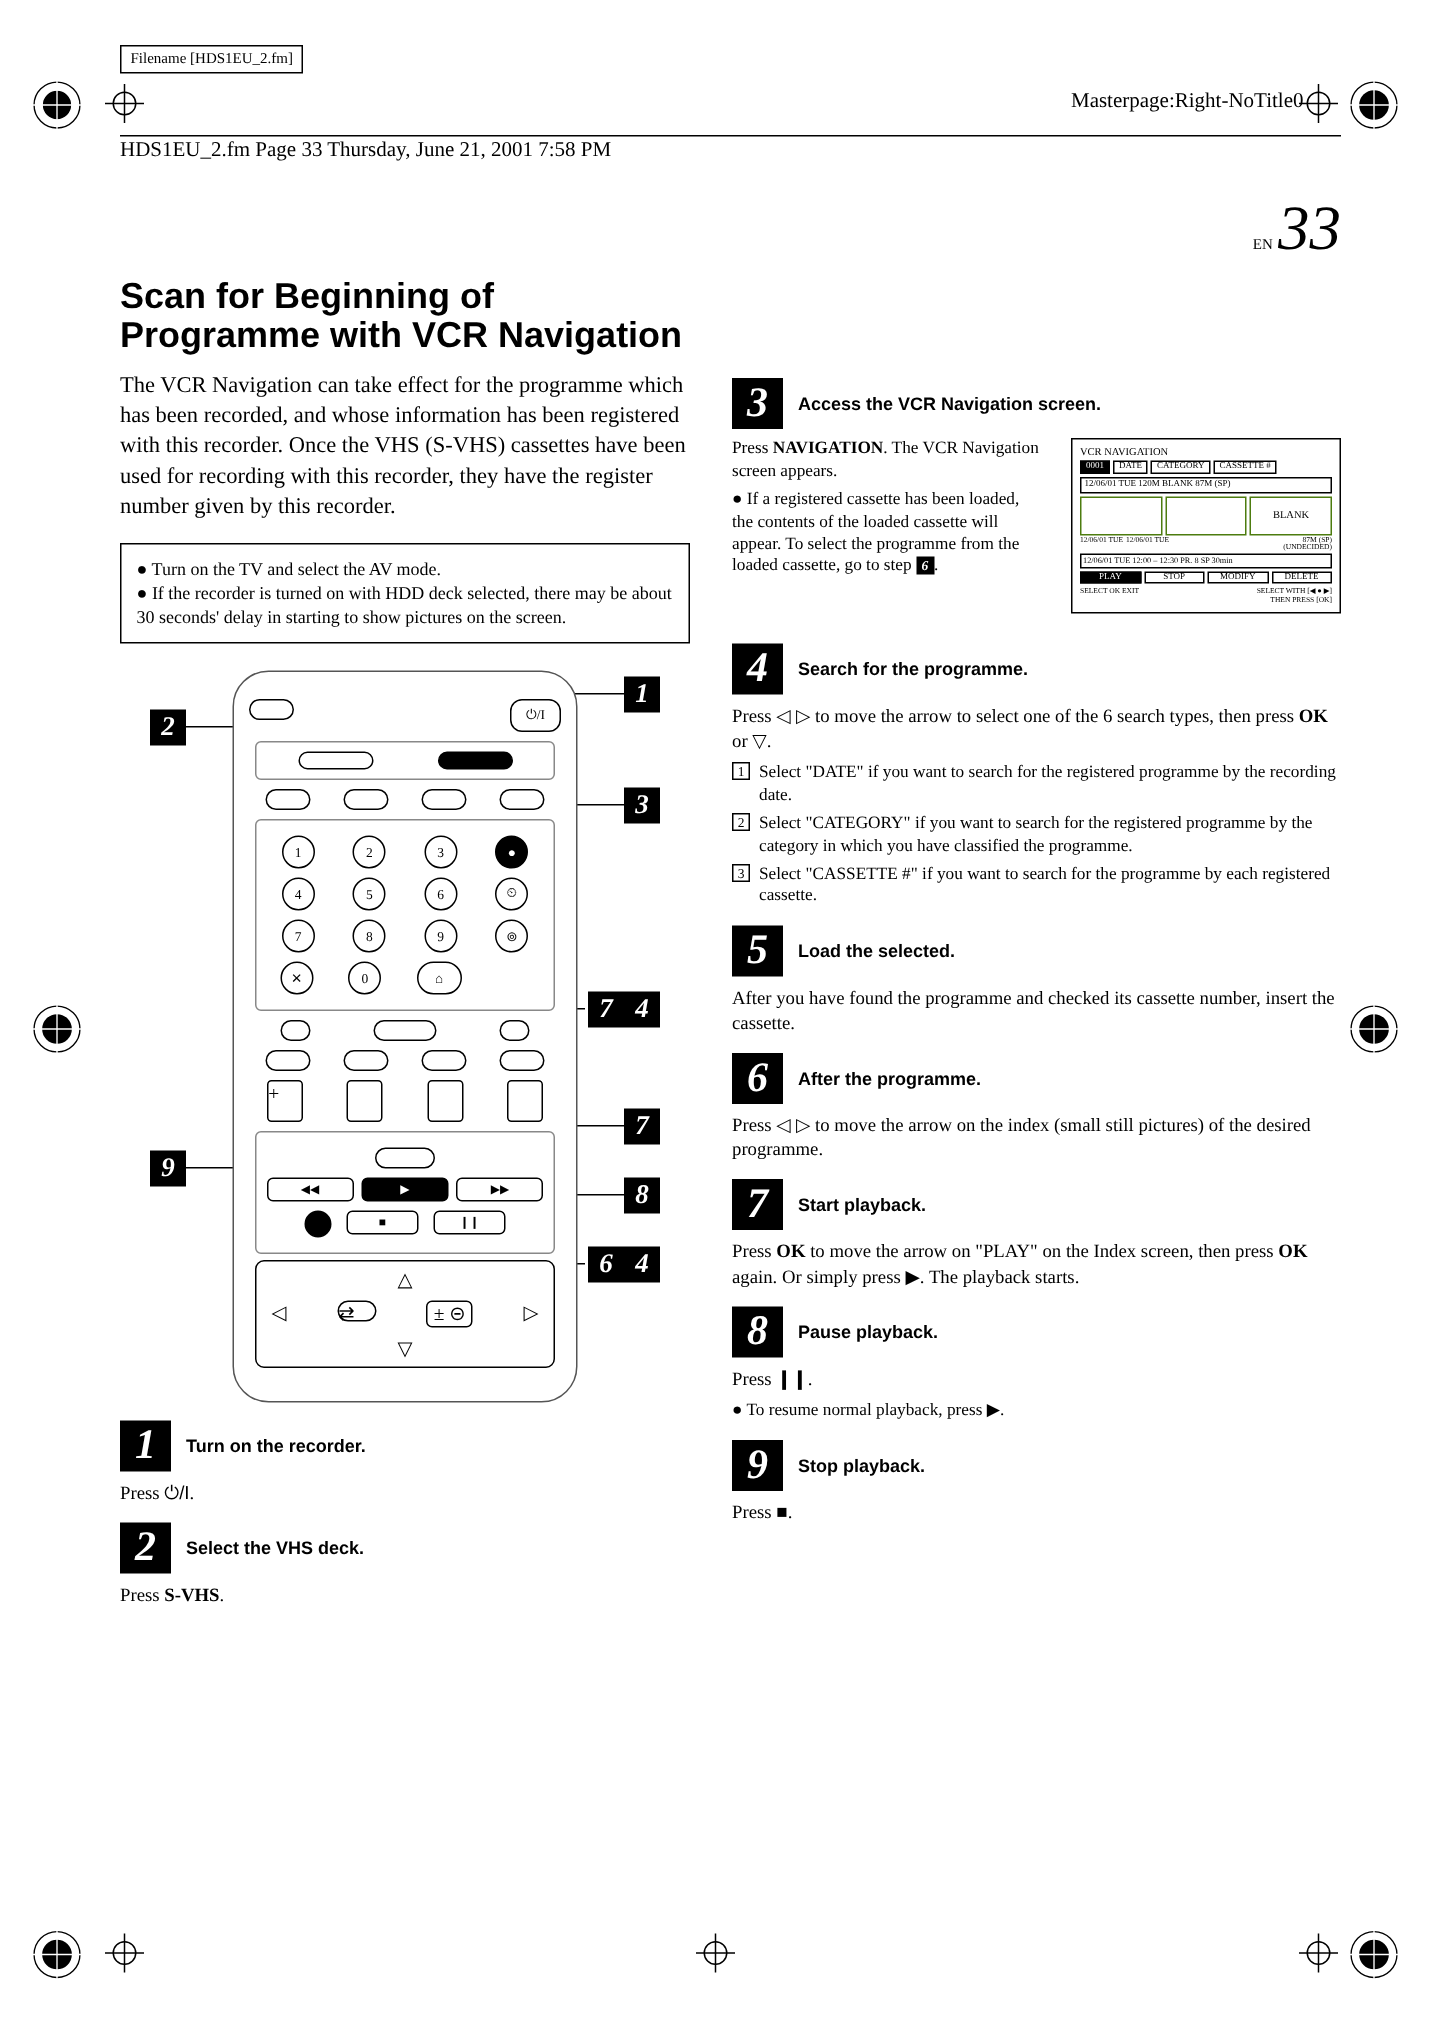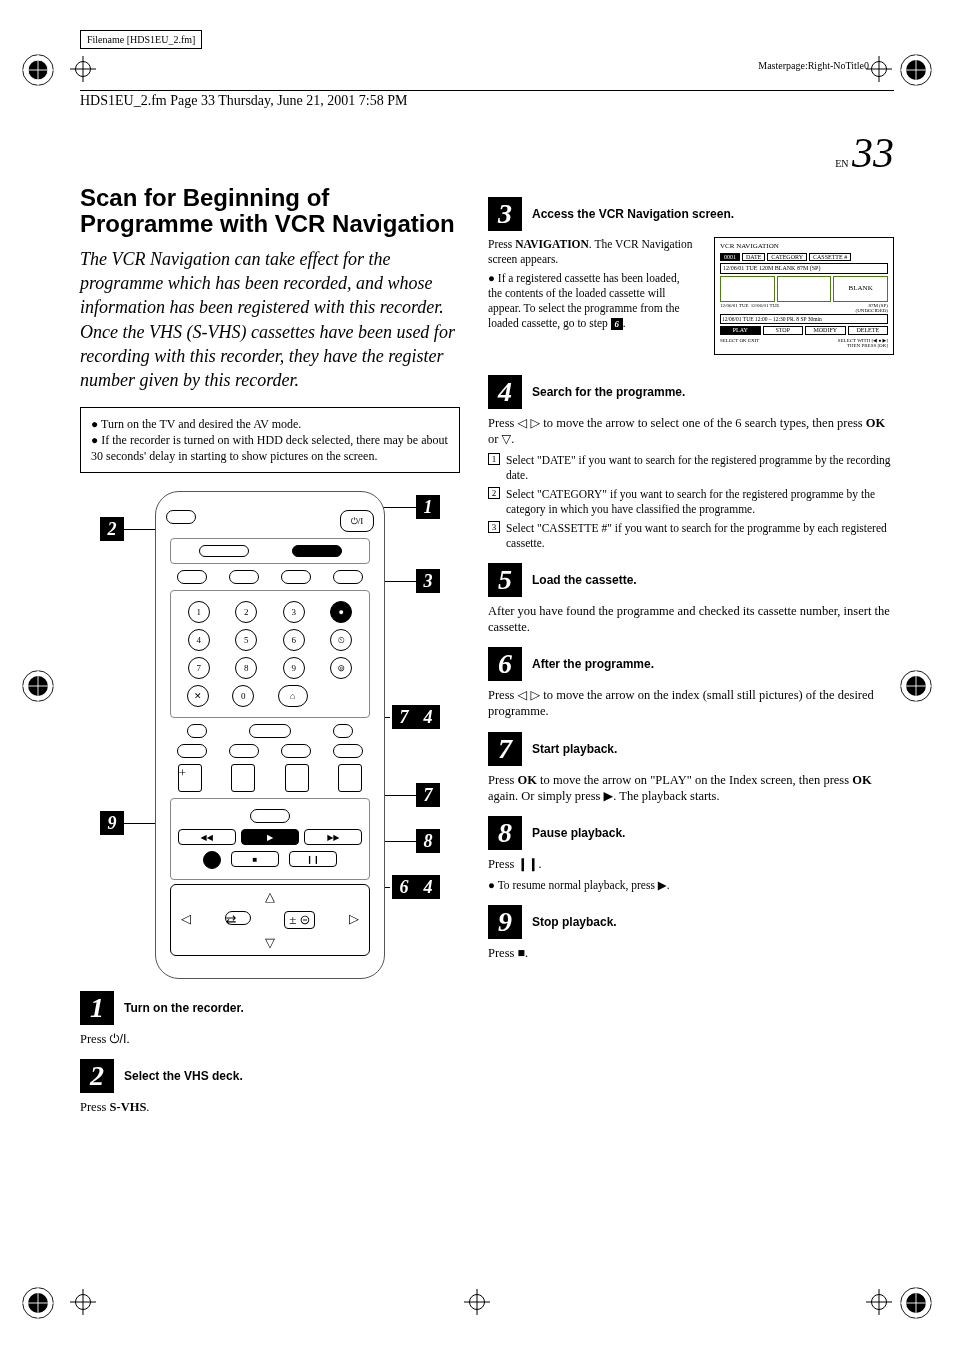--- a/index.html
+++ b/index.html
@@ -5,26 +5,26 @@
     * { margin:0; padding:0; box-sizing:border-box; }
     body { font-family: Georgia, 'Times New Roman', serif; font-size:13px; color:#000; background:#fff; width:954px; margin:0 auto; position:relative; min-height:1351px; }
     .page { padding:55px 60px 30px 80px; position:relative; }
     .filename { border:1px solid #000; font-size:10px; padding:3px 6px; position:absolute; top:30px; left:80px; }
     .headerline { border-top:1px solid #000; margin-top:35px; }
     .headerrow { display:flex; align-items:center; font-size:14px; padding-top:2px; margin-bottom:20px; }
     .headerrow .leftpart{ flex:1; }
     .pagenum { text-align:right; font-size:14px; margin-bottom:8px; }
     .pagenum .en { font-size:10px; vertical-align:baseline; }
     .pagenum .num { font-size:42px; font-style:italic; font-weight:normal; font-family:Georgia,serif; }
-    .cols { display:flex; gap:28px; }
+    .cols { display:flex; gap:28px;align-items:center; }
     .col { flex:1; min-width:0;}
     .col-left{flex:0 0 380px;}
     .col-right{flex:1;}
     h1.section { font-family: Arial, Helvetica, sans-serif; font-weight:bold; font-size:24px; line-height:1.08; margin-bottom:10px; }
-    p.body { font-size:18px; line-height:1.35; margin-bottom:4px; font-family: Georgia, serif; font-style: italic;}
+    p.body { font-size:15px; line-height:1.35; margin-bottom:4px; font-family: Georgia, serif;}
     .infobox { border:1px solid #000; padding:8px 10px; font-size:12px; line-height:1.35; margin:14px 0; }
     .infobox ul { list-style:none; }
     .infobox li::before { content:"● "; }
     .stepnum { display:inline-flex; align-items:center; justify-content:center; width:28px; height:28px; background:#000; color:#fff; font-weight:bold; font-size:22px; font-family:Georgia,serif; margin-right:10px; vertical-align:middle; font-style:italic;}
     .stepnum.big { width:34px; height:34px; font-size:28px; }
     .step-head { display:flex; align-items:center; margin:12px 0 6px 0; }
     .step-title { font-family: Arial, Helvetica, sans-serif; font-weight:bold; font-size:12px; }
     .step-body { font-size:12.5px; line-height:1.3; margin-left:0; margin-bottom:6px; }
     .step-body strong { font-weight:bold; }
     .sublist { font-size:11.5px; line-height:1.3; margin:6px 0 8px 0; }
@@ -109,40 +109,40 @@
     <span class="circ"></span>
   </span>
 <span class="crosshair" style="bottom:36px;right:62px;">
     <span class="circ"></span>
   </span>
 <span class="crosshair" style="bottom:36px;left:50%;transform:translateX(-50%);">
     <span class="circ"></span>
   </span>
 
 <div class="page">
-  <span class="mprow" style="position:absolute;right:85px;top:60px;font-size:10px;">Masterpage:Right-NoTitle0</span>
+  <span class="mprow" style="position:absolute;right:85px;top:60px;font-size:14px;">Masterpage:Right-NoTitle0</span>
   <div class="filename">Filename [HDS1EU_2.fm]</div>
   <div class="headerline"></div>
   <div class="headerrow">
     <span class="leftpart">HDS1EU_2.fm  Page 33  Thursday, June 21, 2001  7:58 PM</span>
   </div>
 
   <div class="pagenum">
     <span class="en">EN</span>
     <span class="num">33</span>
   </div>
 
   <div class="cols">
 
     <div class="col col-left">
       <h1 class="section">Scan for Beginning of Programme with VCR Navigation</h1>
       <p class="body">The VCR Navigation can take effect for the programme which has been recorded, and whose information has been registered with this recorder. Once the VHS (S-VHS) cassettes have been used for recording with this recorder, they have the register number given by this recorder.</p>
       <div class="infobox">
         <ul>
-          <li>Turn on the TV and desired the AV mode.</li>
+          <li>Turn on the TV and select the AV mode.</li>
           <li>If the recorder is turned on with HDD deck selected, there may be about 30 seconds' delay in starting to show pictures on the screen.</li>
         </ul>
       </div>
 
       <div class="remote-wrap">
 
         <div class="callout right" style="top:4px;right:0;">
             <span class="box">1</span>
             <span class="line" style="width:36px;"></span>
           </div>
@@ -340,21 +340,21 @@
             <span>Select "CATEGORY" if you want to search for the registered programme by the category in which you have classified the programme.</span>
           </div>
         <div class="item">
             <span class="num">3</span>
             <span>Select "CASSETTE #" if you want to search for the programme by each registered cassette.</span>
           </div>
       </div>
 
       <div class="step-head">
         <span class="stepnum big">5</span>
-        <span class="step-title">Load the cassette.</span>
+        <span class="step-title">Load the selected.</span>
       </div>
       <p class="step-body">After you have found the programme and checked its cassette number, insert the cassette.</p>
 
       <div class="step-head">
         <span class="stepnum big">6</span>
         <span class="step-title">After the programme.</span>
       </div>
       <p class="step-body"><span>Press </span><span class="sym">◁ ▷</span><span> to move the arrow on the index (small still pictures) of the desired programme.</span></p>
 
       <div class="step-head">

